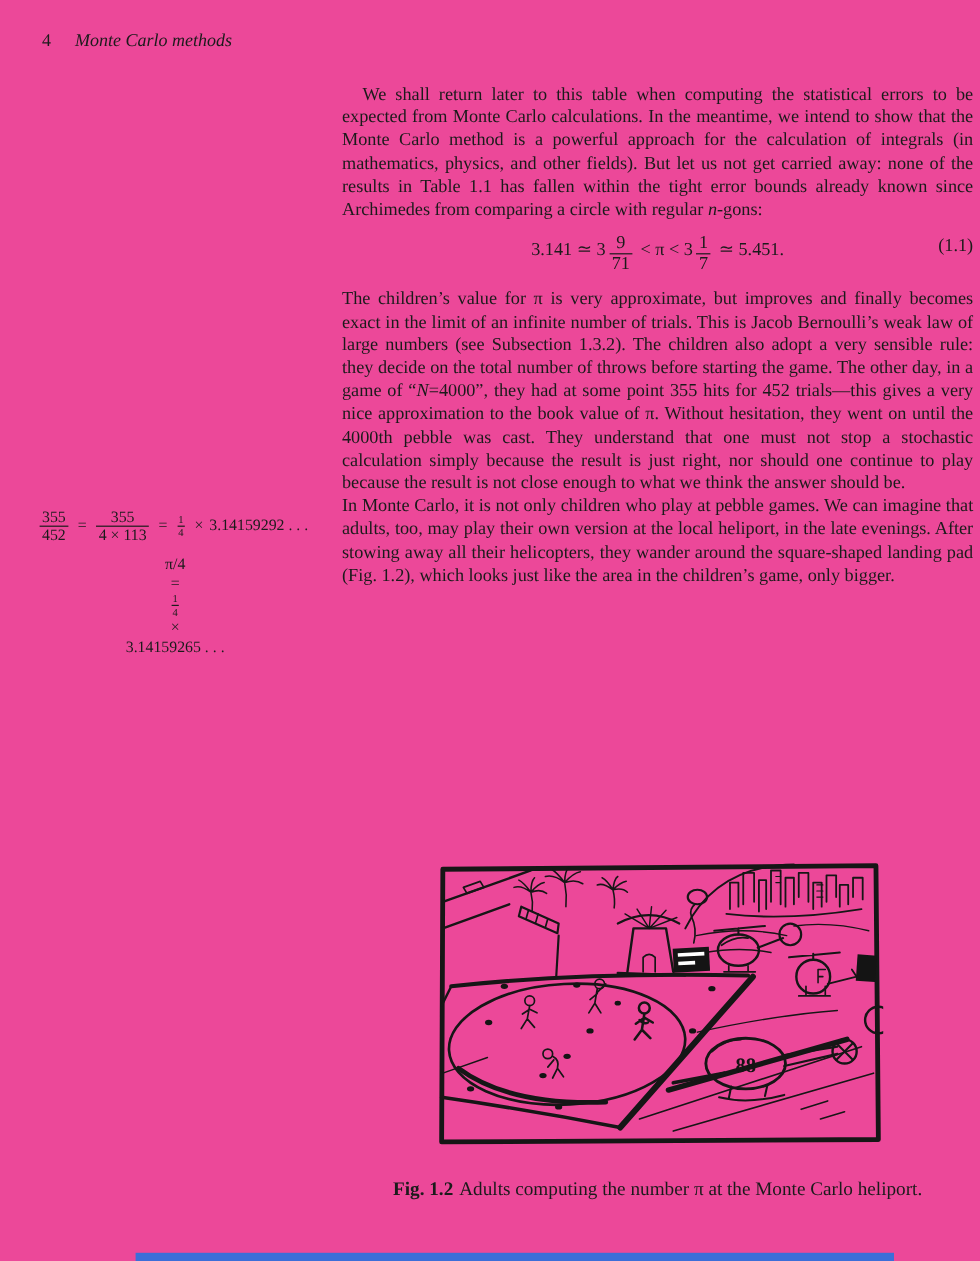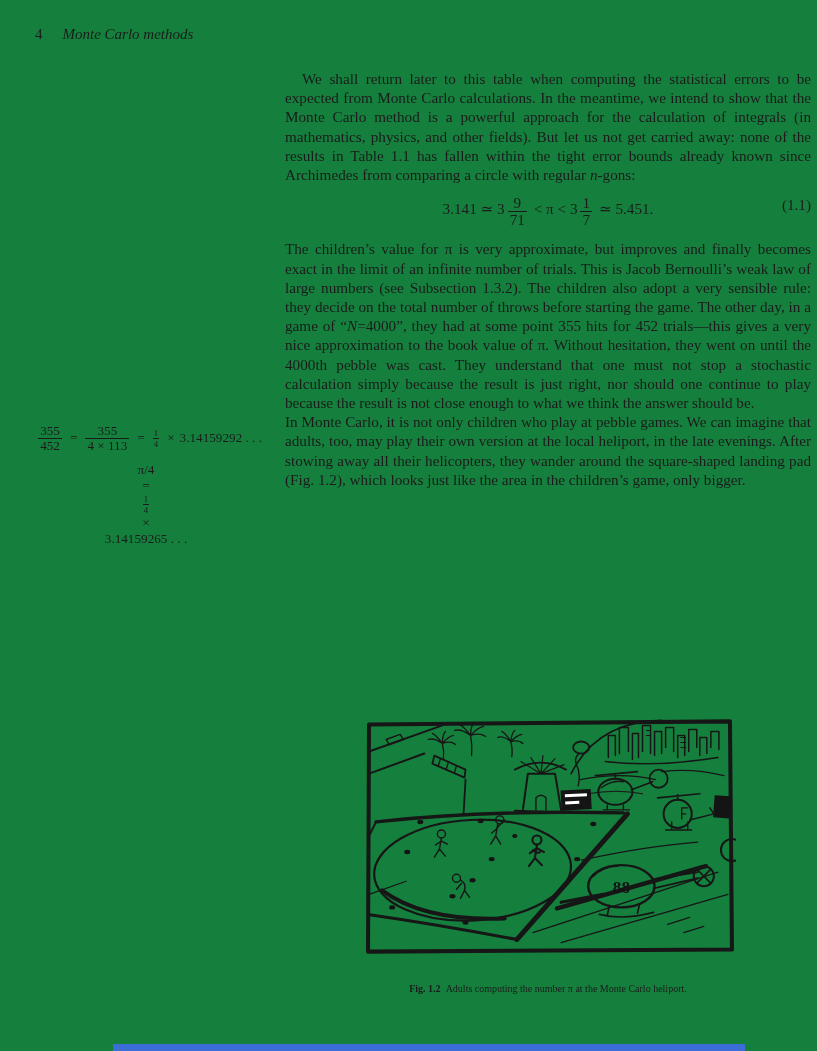--- a/index.html
+++ b/index.html
@@ -1,16 +1,16 @@
 <!DOCTYPE html>
 <html><head>
 <meta charset="utf-8">
 <style>
   html,body{margin:0;padding:0;background:#ffffff;}
-  .page{position:relative;width:817px;height:1051px;background:#15803d;overflow:hidden;
+  .page{position:relative;width:817px;height:1051px;background:#ec4899;overflow:hidden;
         font-family:"Liberation Serif","DejaVu Serif",serif;color:#1b1b1b;}
   
   .running-head{position:absolute;left:35px;top:26px;font-size:15px;white-space:nowrap;}
   .running-head .pagenum{font-style:normal;margin-right:20px;}
   .running-head .rtitle{font-style:italic;}
   
   .text-col{position:absolute;left:285px;top:69px;width:526px;font-size:15.2px;line-height:19.2px;
             text-align:justify;}
   .text-col p{margin:0;}
   p.indent{text-indent:17px;}
@@ -18,35 +18,35 @@
   
   .eq-row{display:flex;align-items:flex-start;margin:11px 0 11px 0;}
   .eq-spacer{width:48px;}
   .eq-center{flex:1;text-align:center;white-space:nowrap;}
   .eq-tag{width:48px;text-align:right;}
   .frac{display:inline-block;vertical-align:-0.75em;text-align:center;line-height:1.06;margin:0 3px;}
   .frac .num{display:block;padding:0 2px;border-bottom:1.1px solid #1b1b1b;}
   .frac .den{display:block;padding:0 2px;}
   
   .margin-note{position:absolute;left:30px;top:424px;width:232px;font-size:13.2px;color:#1b1b1b;}
-  .mline{display:flex;justify-content:flex-end;align-items:center;white-space:nowrap;}
+  .mline{display:flex;align-items:center;white-space:nowrap;}
   .mline + .mline{margin-top:9px;flex-direction:column;}
   .mline .sym{margin:0 5px;}
   .sfrac{display:inline-block;text-align:center;font-size:8.8px;line-height:1.15;vertical-align:middle;margin:0 3px;}
   .sfrac .num{display:block;border-bottom:0.9px solid #1b1b1b;padding:0 1px;}
   .sfrac .den{display:block;padding:0 1px;}
   .mfrac{font-size:13.2px;}
   
   h2.sec{margin:30px 0 15px 0;font-size:17.2px;line-height:22px;font-weight:bold;text-align:left;}
   h2.sec .secnum{margin-right:24px;}
   
   .figure-box{position:absolute;left:364px;top:717px;width:372px;height:239px;}
   .figure-box svg{display:block;width:100%;height:100%;}
   
-  .caption{position:absolute;left:285px;top:983px;width:526px;font-size:10px;text-align:center;}
+  .caption{position:absolute;left:285px;top:983px;width:526px;font-size:16px;text-align:center;}
   .caption .cap-label{font-weight:bold;margin-right:5px;}
   
   .bottom-bar{position:absolute;left:113px;top:1044px;width:632px;height:7px;}
 </style>
 </head>
 <body>
 
 <div class="page">
 
   <div class="running-head">

